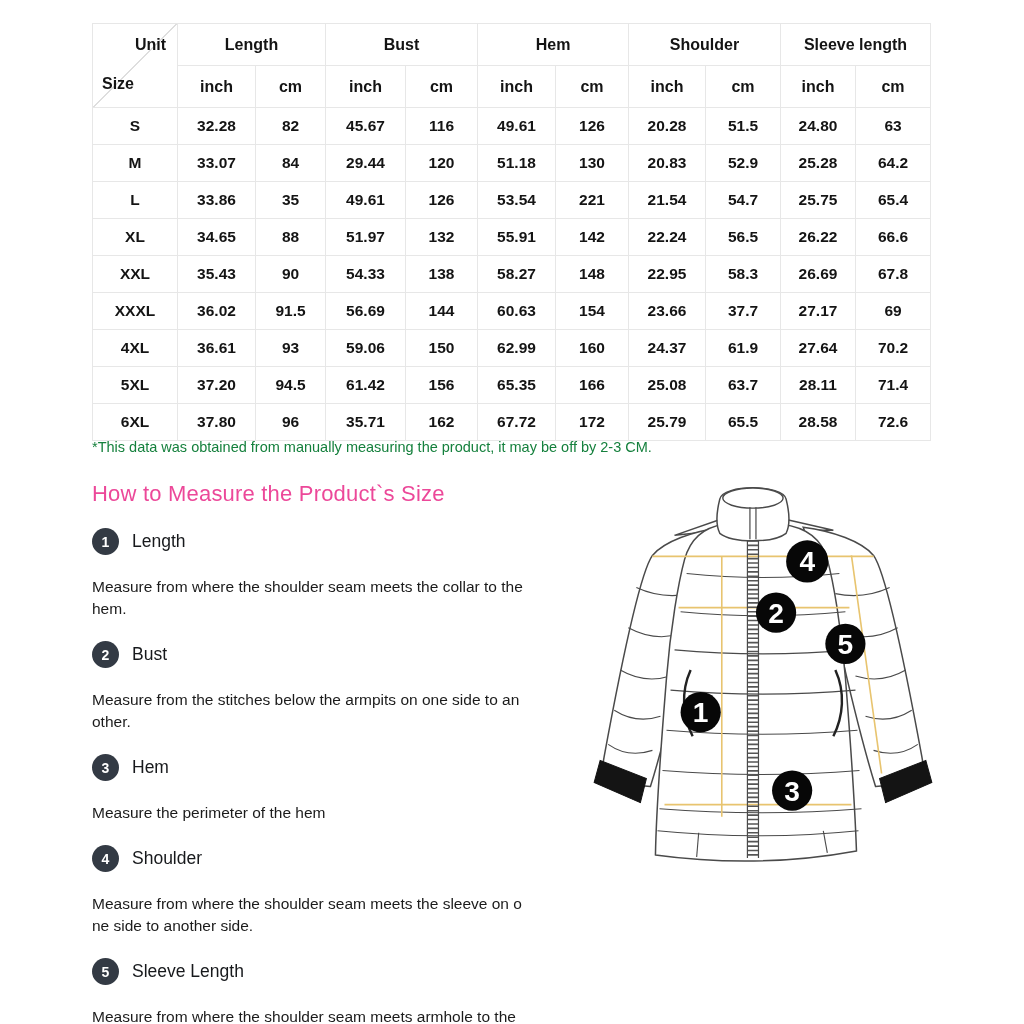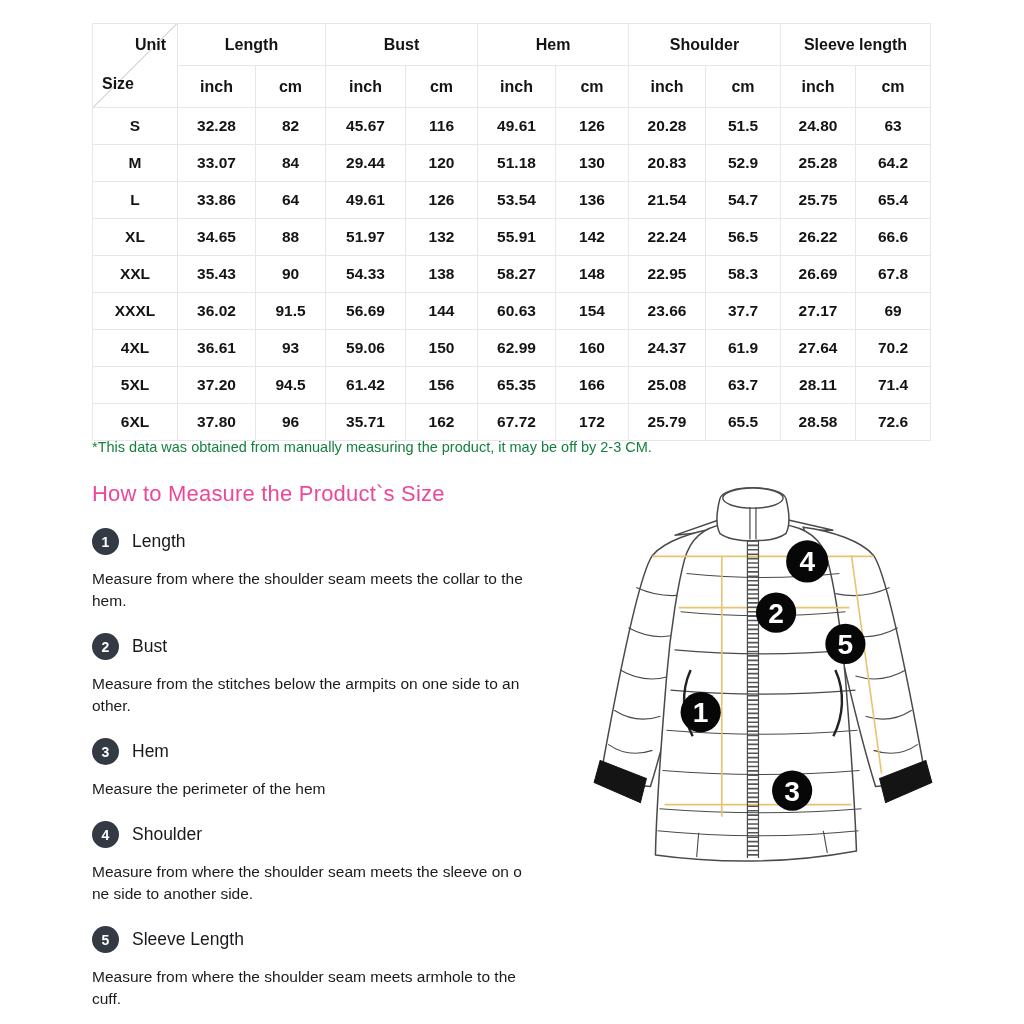--- a/index.html
+++ b/index.html
@@ -55,21 +55,21 @@
   .measure-title { font-size: 22px; font-weight: 400; color: #ec4899; letter-spacing: 0.2px; }
   .measure-item-head { display: flex; align-items: center; gap: 13px; margin-top: 21px; }
   .badge {
     width: 27px; height: 27px; border-radius: 50%;
     background: #333a44; color: #ffffff;
     display: flex; align-items: center; justify-content: center;
     font-size: 14px; font-weight: bold; flex: 0 0 27px;
   }
   .measure-label { font-size: 17.5px; color: #17191c; }
   .measure-desc {
-    margin-top: 13px;
+    margin-top: 21px;
     font-size: 15.5px; line-height: 22px; color: #1b1b1b;
     white-space: pre-line;
     width: 470px;
   }
 
   
   .jacket { position: absolute; left: 592px; top: 477px; width: 344px; height: 394px; }
 </style>
 </head>
 <body>
@@ -140,25 +140,25 @@
             <td>51.18</td>
             <td>130</td>
             <td>20.83</td>
             <td>52.9</td>
             <td>25.28</td>
             <td>64.2</td>
           </tr>
           <tr>
             <th>L</th>
             <td>33.86</td>
-            <td>64</td>
+            <td>35</td>
             <td>49.61</td>
             <td>126</td>
             <td>53.54</td>
-            <td>136</td>
+            <td>221</td>
             <td>21.54</td>
             <td>54.7</td>
             <td>25.75</td>
             <td>65.4</td>
           </tr>
           <tr>
             <th>XL</th>
             <td>34.65</td>
             <td>88</td>
             <td>51.97</td>

